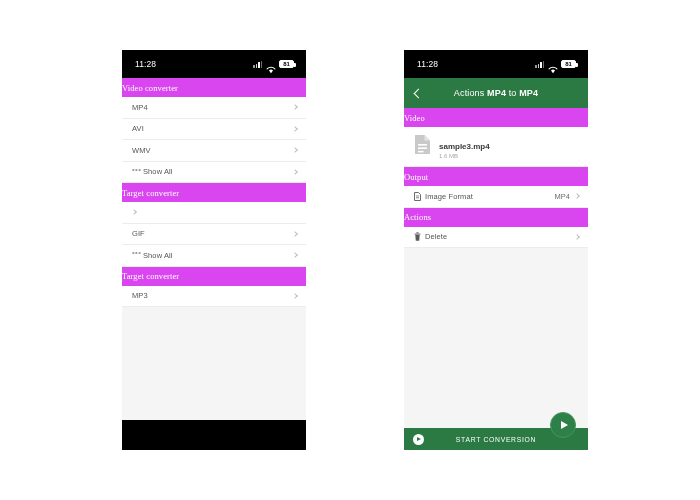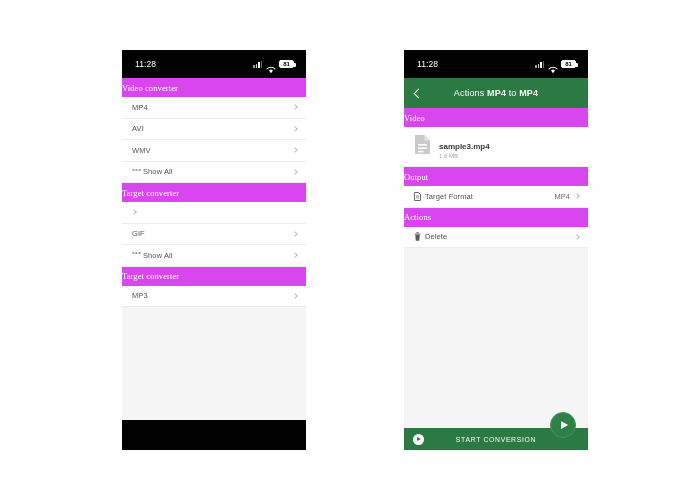--- a/index.html
+++ b/index.html
@@ -341,21 +341,21 @@
       </div>
 
       <div class="section-header">Output</div>
       <div class="row">
         <span class="row-icon">
           <svg width="7" height="9" viewBox="0 0 7 9">
               <path d="M0.5 0.5 h4 L6.5 2.5 V8.5 H0.5 Z" fill="none" stroke="#6d6d6d" stroke-width="1"></path>
               <path d="M2 4 h3 M2 5.8 h3" stroke="#6d6d6d" stroke-width="0.8"></path>
             </svg>
         </span>
-        <span class="row-label">Target Format</span>
+        <span class="row-label">Image Format</span>
         <span class="row-value">MP4</span>
         <span class="chev"></span>
       </div>
 
       <div class="section-header">Actions</div>
       <div class="row">
         <span class="row-icon">
           <svg width="7" height="9" viewBox="0 0 7 9">
               <rect x="0.6" y="1.6" width="5.8" height="1" fill="#5a5a5a"></rect>
               <rect x="2.4" y="0.3" width="2.2" height="1" fill="#5a5a5a"></rect>

